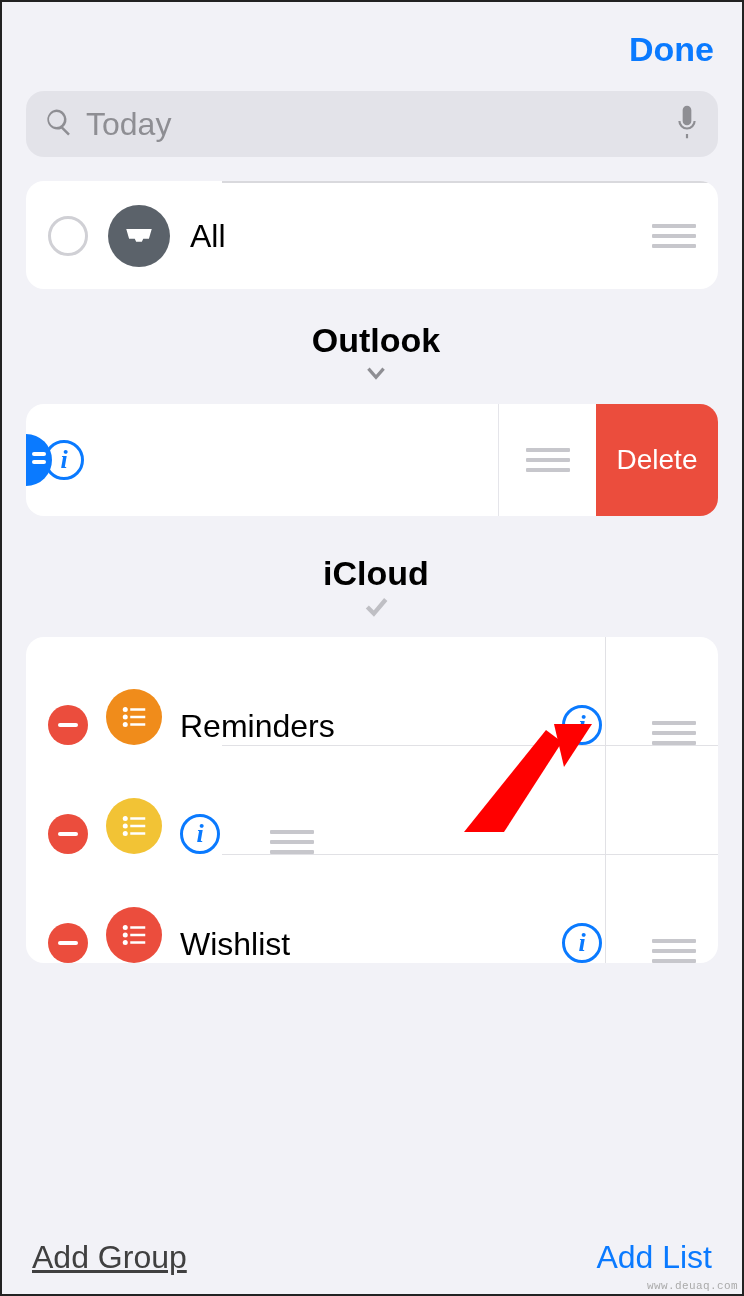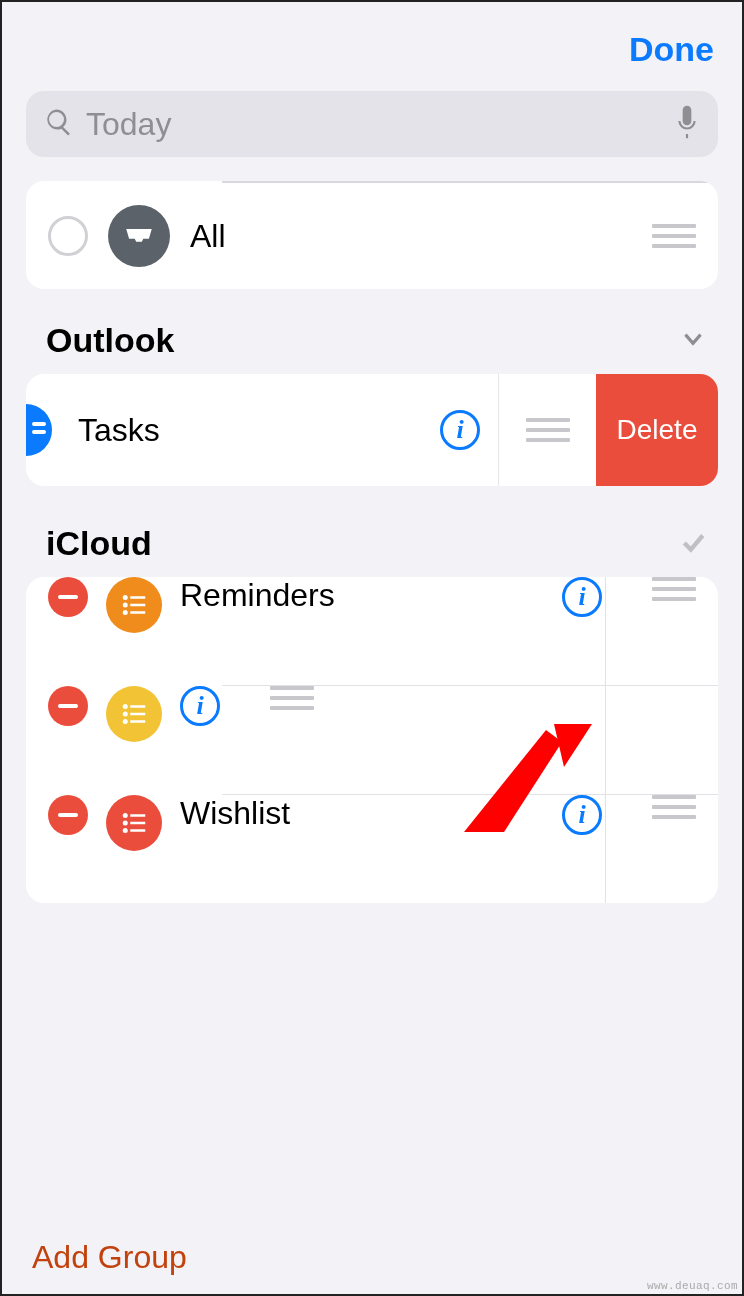--- a/index.html
+++ b/index.html
@@ -73,20 +73,21 @@
     width: 44px; height: 24px;
     display: flex; flex-direction: column; justify-content: space-between;
   }
   .drag-handle span { height: 4px; background: #c7c7cc; border-radius: 1px; display:block; }
 
   .section-header {
     display: flex;
     align-items: center;
     justify-content: space-between;
     padding: 8px 36px 14px 44px;
+    flex-direction: column;
   }
   .section-title { font-size: 34px; font-weight: 700; color: #000; }
   .chev { color: #8e8e93; }
   .chev svg { width: 26px; height: 26px; stroke: #8e8e93; fill: none; stroke-width: 3; }
   .check svg { width: 26px; height: 26px; stroke: #bfbfc4; fill:none; stroke-width: 4; }
 
   
   .swipe-card {
     margin: 0 24px 20px 24px;
     height: 112px;
@@ -137,21 +138,21 @@
     background: #eb4d3d;
     color: #fff;
     width: 122px;
     border-radius: 0 18px 18px 0;
     display:flex; align-items:center; justify-content:center;
     font-size: 28px; font-weight: 500;
   }
 
   
   .list-card { background:#fff; border-radius:18px; margin:0 24px; overflow:hidden; position:relative;}
-  .list-row { display:flex; align-items:flex-start; height: 108px; padding: 0 22px; gap: 18px;}
+  .list-row { display:flex; align-items:flex-end; height: 108px; padding: 0 22px; gap: 18px;}
   .list-card .vline { position:absolute; right:112px; top:0; bottom:0; width:1px; background:#e1e1e5;}
   .minus {
     width: 40px; height:40px; background:#eb4d3d; border-radius:50%;
     display:flex; align-items:center; justify-content:center; flex-shrink:0;
   }
   .minus span { width: 20px; height:4px; background:#fff; display:block; border-radius:2px;}
   .list-icon {
     width: 56px; height:56px; border-radius:50%;
     display:flex; align-items:center; justify-content:center; flex-shrink:0;
   }
@@ -159,21 +160,21 @@
   .list-text { flex:1; display:flex; flex-direction:column; justify-content:center; min-width:0;}
   .list-text .sub { white-space:nowrap; overflow:hidden; text-overflow:ellipsis; max-width: 300px;}
   .divider-inset2 { height:1px; background:#e1e1e5; margin-left:196px;}
 
   
   .footer {
     position:absolute; bottom:18px; left:0; right:0;
     display:flex; justify-content:space-between; align-items:center;
     padding: 0 30px;
   }
-  .footer .inactive { color:#c2410c; font-size:32px;}
+  .footer .inactive { color:#404040; font-size:32px;text-decoration:underline;}
   .footer .active { color:#0a7aff; font-size:32px; cursor:pointer;}
 
   .watermark { position:absolute; bottom:2px; right:4px; font-size:11px; color:#aaa; letter-spacing:0.4px;font-family:Liberation Mono, monospace;}
 
   
   .arrow {
     position:absolute;
     left: 432px; top: 720px;
     width: 160px; height: 120px;
     pointer-events:none;
@@ -225,21 +226,20 @@
   <span class="chev">
     <svg viewBox="0 0 24 24">
         <polyline points="5,8 12,16 19,8"></polyline>
       </svg>
   </span>
 </div>
 
 <div class="swipe-card">
   <div class="swipe-left">
     <span class="blue-oval"></span>
-    <span class="task-label">Tasks</span>
     <span class="info-icon">
         <span>i</span>
       </span>
   </div>
   <div class="swipe-mid">
     <span class="drag-handle">
         <span></span>
         <span></span>
         <span></span>
       </span>
@@ -338,20 +338,21 @@
     <span class="drag-handle">
         <span></span>
         <span></span>
         <span></span>
       </span>
   </div>
 </div>
 
 <div class="footer">
   <span class="inactive">Add Group</span>
+  <span class="active">Add List</span>
 </div>
 
 <div class="watermark">www.deuaq.com</div>
 
 <div class="arrow">
   <svg viewBox="0 0 160 120">
     <polygon points="120,2 158,2 130,45" fill="#ff0000"></polygon>
     <polygon points="128,20 70,110 30,110 112,8" fill="#ff0000"></polygon>
   </svg>
 </div>

